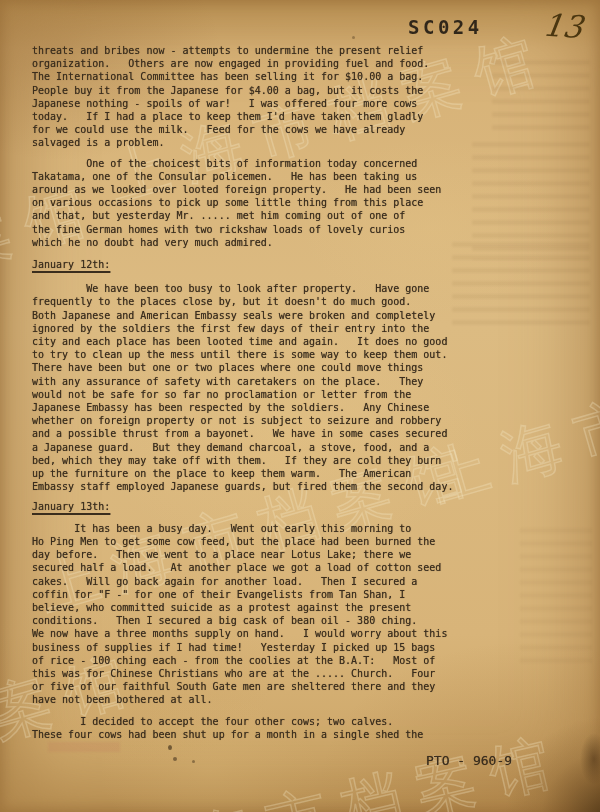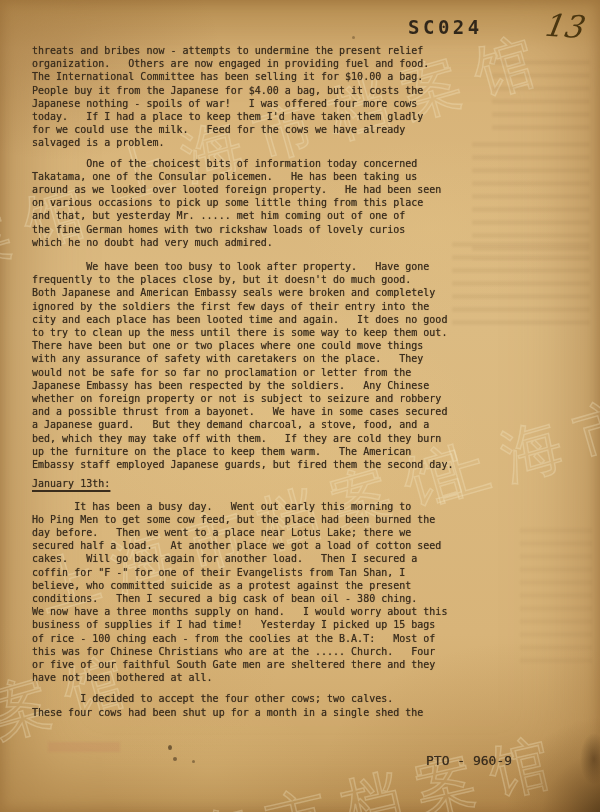--- a/index.html
+++ b/index.html
@@ -125,20 +125,21 @@
 today.   If I had a place to keep them I'd have taken them gladly
 for we could use the milk.   Feed for the cows we have already
 salvaged is a problem.</div>
     <div class="para mt13">         One of the choicest bits of information today concerned
 Takatama, one of the Consular policemen.   He has been taking us
 around as we looked over looted foreign property.   He had been seen
 on various occasions to pick up some little thing from this place
 and that, but yesterday Mr. ..... met him coming out of one of
 the fine German homes with two rickshaw loads of lovely curios
 which he no doubt had very much admired.</div>
+    <div class="hwrap mt9"><span class="heading">January 12th:</span></div>
     <div class="para mt11">         We have been too busy to look after property.   Have gone
 frequently to the places close by, but it doesn't do much good.
 Both Japanese and American Embassy seals were broken and completely
 ignored by the soldiers the first few days of their entry into the
 city and each place has been looted time and again.   It does no good
 to try to clean up the mess until there is some way to keep them out.
 There have been but one or two places where one could move things
 with any assurance of safety with caretakers on the place.   They
 would not be safe for so far no proclamation or letter from the
 Japanese Embassy has been respected by the soldiers.   Any Chinese

